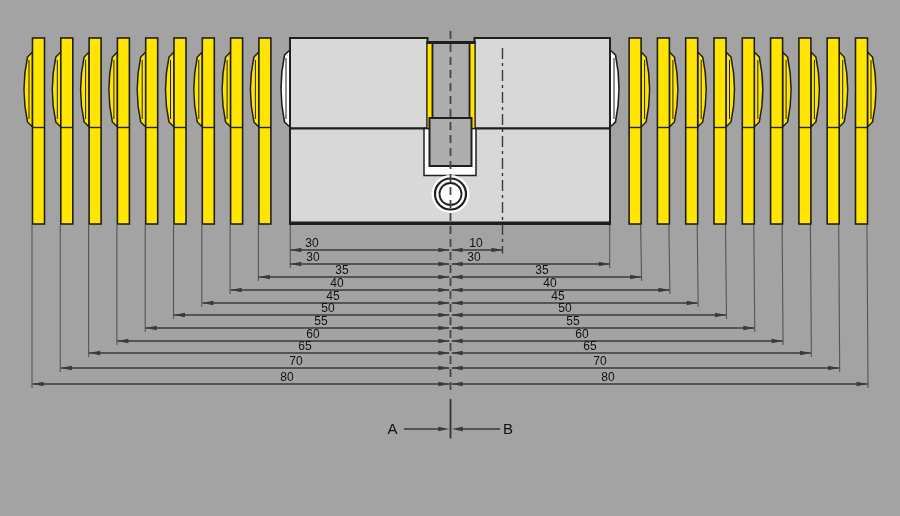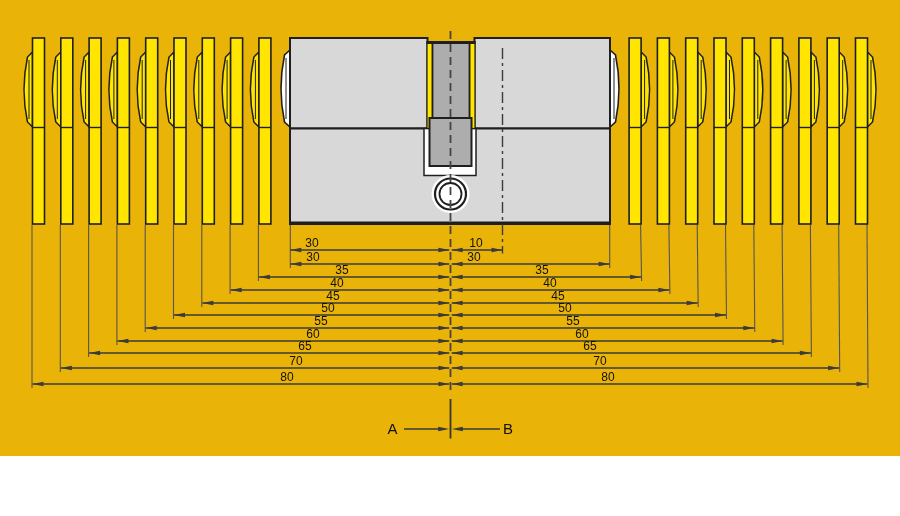--- a/index.html
+++ b/index.html
@@ -1,16 +1,16 @@
 <!DOCTYPE html>
 <html><head>
 <meta charset="utf-8">
 <style>
   html,body{margin:0;padding:0;background:#fff;}
-  .stage{position:relative;width:900px;height:456px;background:#eab308;overflow:hidden;
+  .stage{position:relative;width:900px;height:516px;background:#a3a3a3;overflow:hidden;
          font-family:"Liberation Sans",sans-serif;}
   svg{display:block;}
   svg text{font-family:"Liberation Sans",sans-serif;}
   .dim-label{font-size:12px;fill:#111;}
   .ab-label{font-size:15px;fill:#111;}
 </style>
 </head>
 <body>
 
 <div class="stage">

